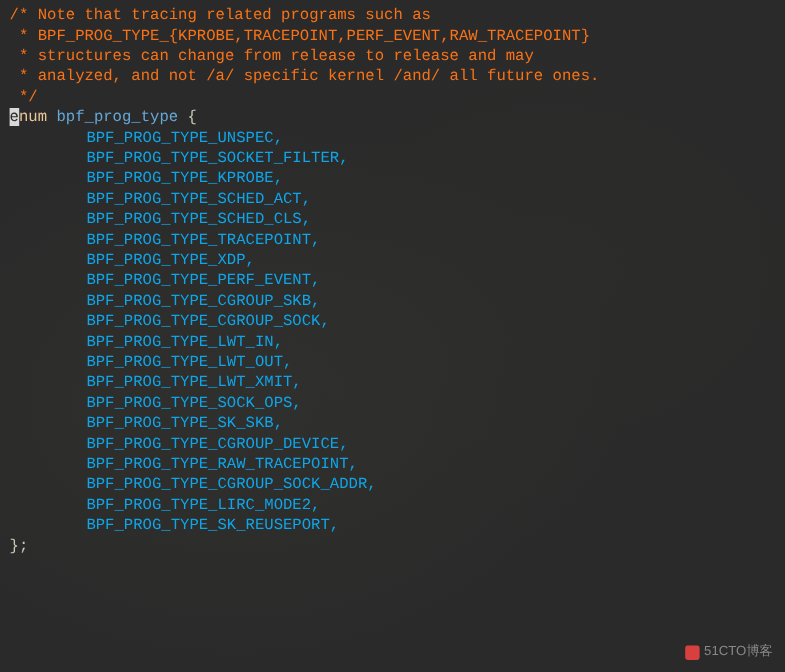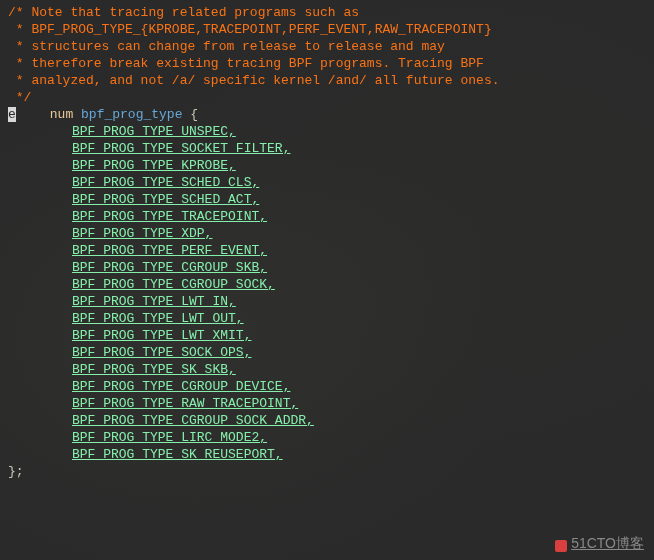--- a/index.html
+++ b/index.html
@@ -18,78 +18,74 @@
       width: 654px;
       height: 560px;
       overflow: hidden;
       position: relative;
     }
     .comment {
       color: #f97316;
     }
     .keyword {
       color: #e8c898;
-      padding-left: 34px;
     }
     .enum-name {
       color: #66a8d8;
       margin-top: 48px;
     }
     .enum-value {
-      color: #86efac;
-      text-decoration: underline;
+      color: #0ea5e9;
     }
     .punct {
       color: #c8c8b8;
     }
     .cursor-bg {
       background: #d8d8d8;
       color: #2a2a2a;
     }
     .line {
       white-space: pre;
     }
     .indent {
       padding-left: 64px;
     }
     .watermark {
       position: absolute;
       bottom: 8px;
       right: 10px;
       color: #888;
-      font-size: 14px;
+      font-size: 11px;
       font-family: sans-serif;
       display: flex;
-      align-items: flex-end;
+      align-items: center;
       gap: 4px;
-      text-decoration: underline;
     }
     .watermark-logo {
       width: 12px;
       height: 12px;
       background: #d84040;
       border-radius: 2px;
     }
   </style>
 </head>
 <body>
 
 <div>
   <div class="line comment">/* Note that tracing related programs such as</div>
   <div class="line comment"> * BPF_PROG_TYPE_{KPROBE,TRACEPOINT,PERF_EVENT,RAW_TRACEPOINT}</div>
   <div class="line comment"> * structures can change from release to release and may</div>
-  <div class="line comment"> * therefore break existing tracing BPF programs. Tracing BPF</div>
   <div class="line comment"> * analyzed, and not /a/ specific kernel /and/ all future ones.</div>
   <div class="line comment"> */</div>
   <div class="line"><span class="cursor-bg">e</span><span class="keyword">num</span><span class="punct"> </span><span class="enum-name">bpf_prog_type</span><span class="punct"> {</span></div>
   <div class="line indent enum-value">BPF_PROG_TYPE_UNSPEC,</div>
   <div class="line indent enum-value">BPF_PROG_TYPE_SOCKET_FILTER,</div>
   <div class="line indent enum-value">BPF_PROG_TYPE_KPROBE,</div>
+  <div class="line indent enum-value">BPF_PROG_TYPE_SCHED_ACT,</div>
   <div class="line indent enum-value">BPF_PROG_TYPE_SCHED_CLS,</div>
-  <div class="line indent enum-value">BPF_PROG_TYPE_SCHED_ACT,</div>
   <div class="line indent enum-value">BPF_PROG_TYPE_TRACEPOINT,</div>
   <div class="line indent enum-value">BPF_PROG_TYPE_XDP,</div>
   <div class="line indent enum-value">BPF_PROG_TYPE_PERF_EVENT,</div>
   <div class="line indent enum-value">BPF_PROG_TYPE_CGROUP_SKB,</div>
   <div class="line indent enum-value">BPF_PROG_TYPE_CGROUP_SOCK,</div>
   <div class="line indent enum-value">BPF_PROG_TYPE_LWT_IN,</div>
   <div class="line indent enum-value">BPF_PROG_TYPE_LWT_OUT,</div>
   <div class="line indent enum-value">BPF_PROG_TYPE_LWT_XMIT,</div>
   <div class="line indent enum-value">BPF_PROG_TYPE_SOCK_OPS,</div>
   <div class="line indent enum-value">BPF_PROG_TYPE_SK_SKB,</div>

